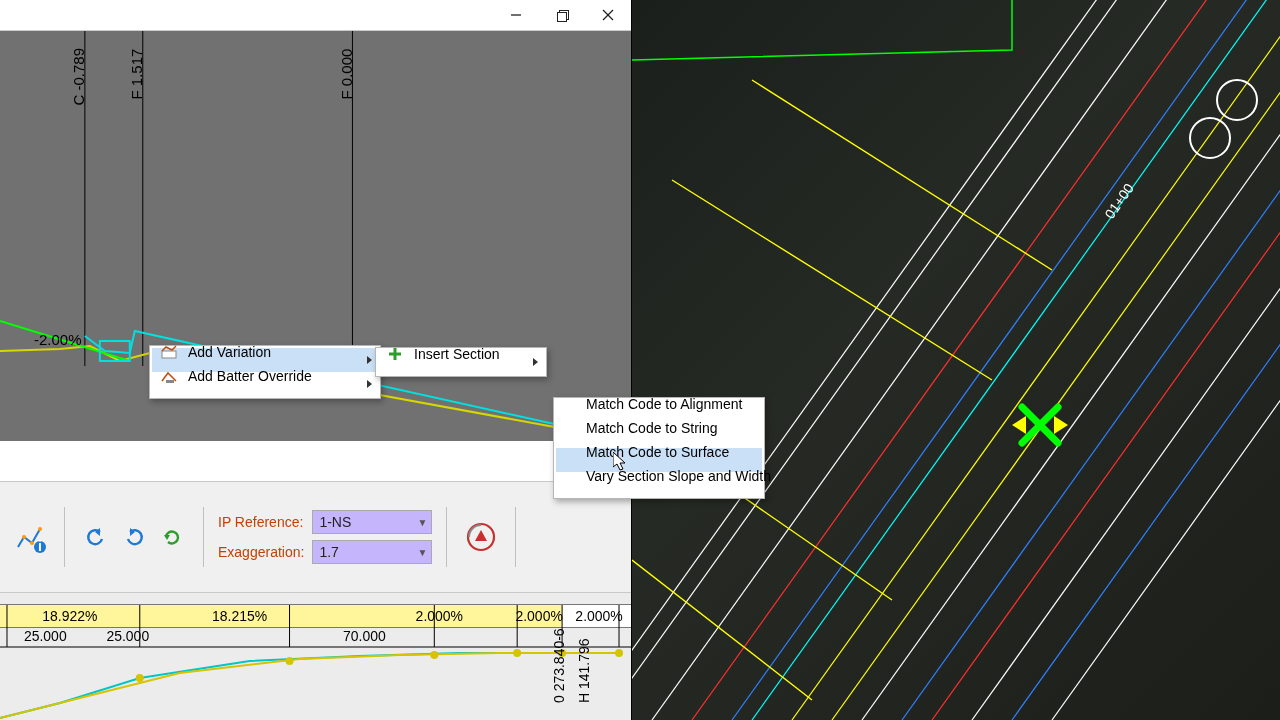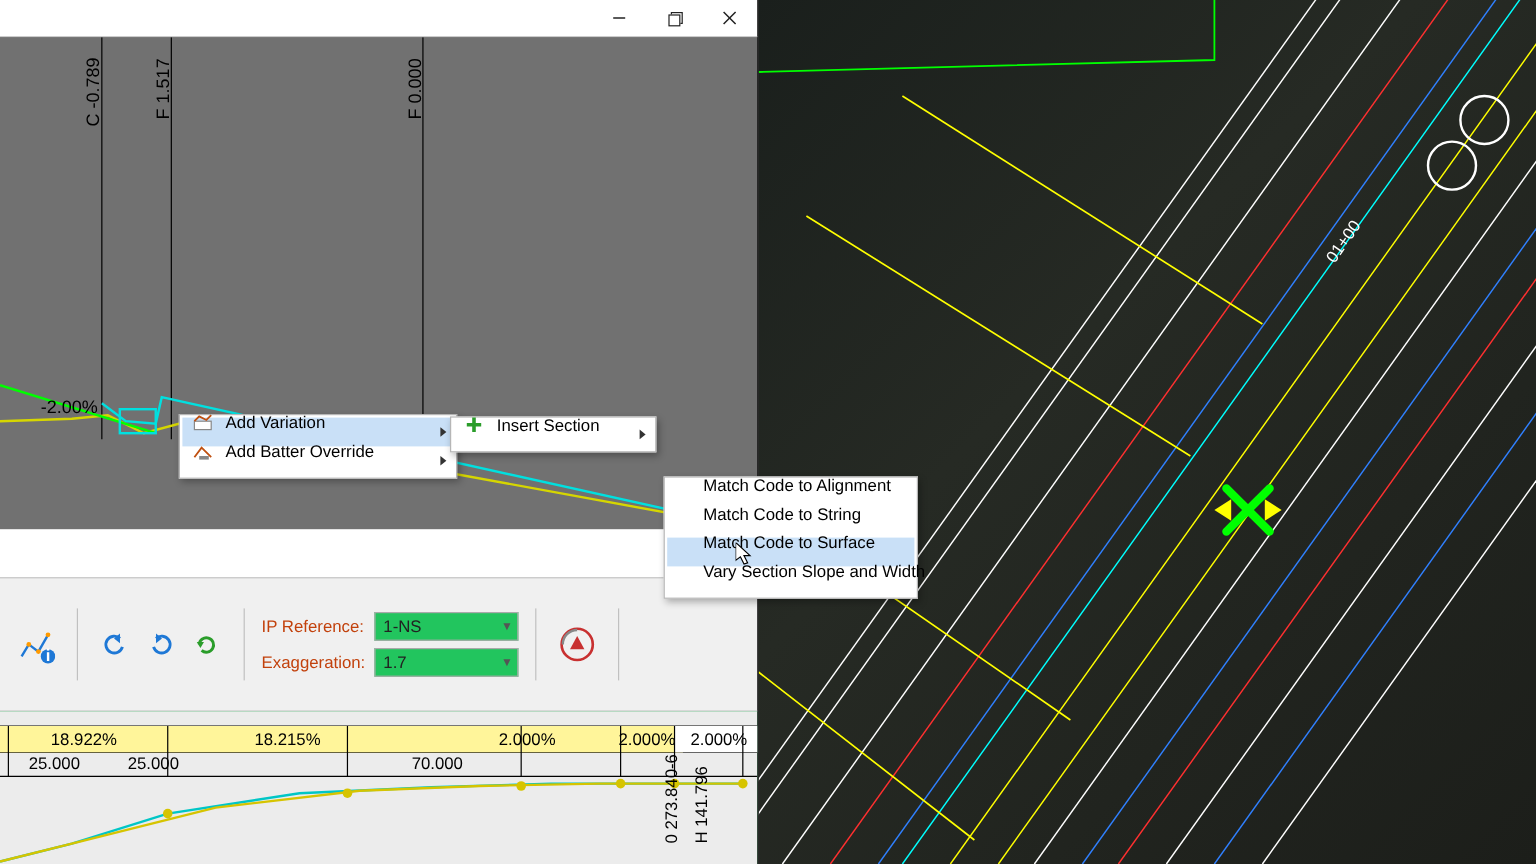--- a/index.html
+++ b/index.html
@@ -59,21 +59,21 @@
     width: 34px; height: 34px; display: flex; align-items: center; justify-content: center;
     border-radius: 3px;
   }
 
   .form-grid {
     display: grid; grid-template-columns: auto 120px; gap: 6px 8px; align-items: center;
   }
   .form-grid label { color: #c2410c; font-size: 14px; text-align: left; }
   .combo {
     display: flex; align-items: center; justify-content: space-between;
-    height: 24px; background: #22c55e; border: 1px solid #aaa; padding: 0 4px 0 6px;
+    height: 24px; background: #c4b5fd; border: 1px solid #aaa; padding: 0 4px 0 6px;
     font-size: 13px; color: #222;
   }
   .combo .chev { font-size: 10px; color: #555; }
 
   .profile-strip {
     position: absolute; left: 0; top: 593px; right: 0; bottom: 0;
     background: #86efac;
   }
   .profile-strip svg { width: 100%; height: 100%; }
 

